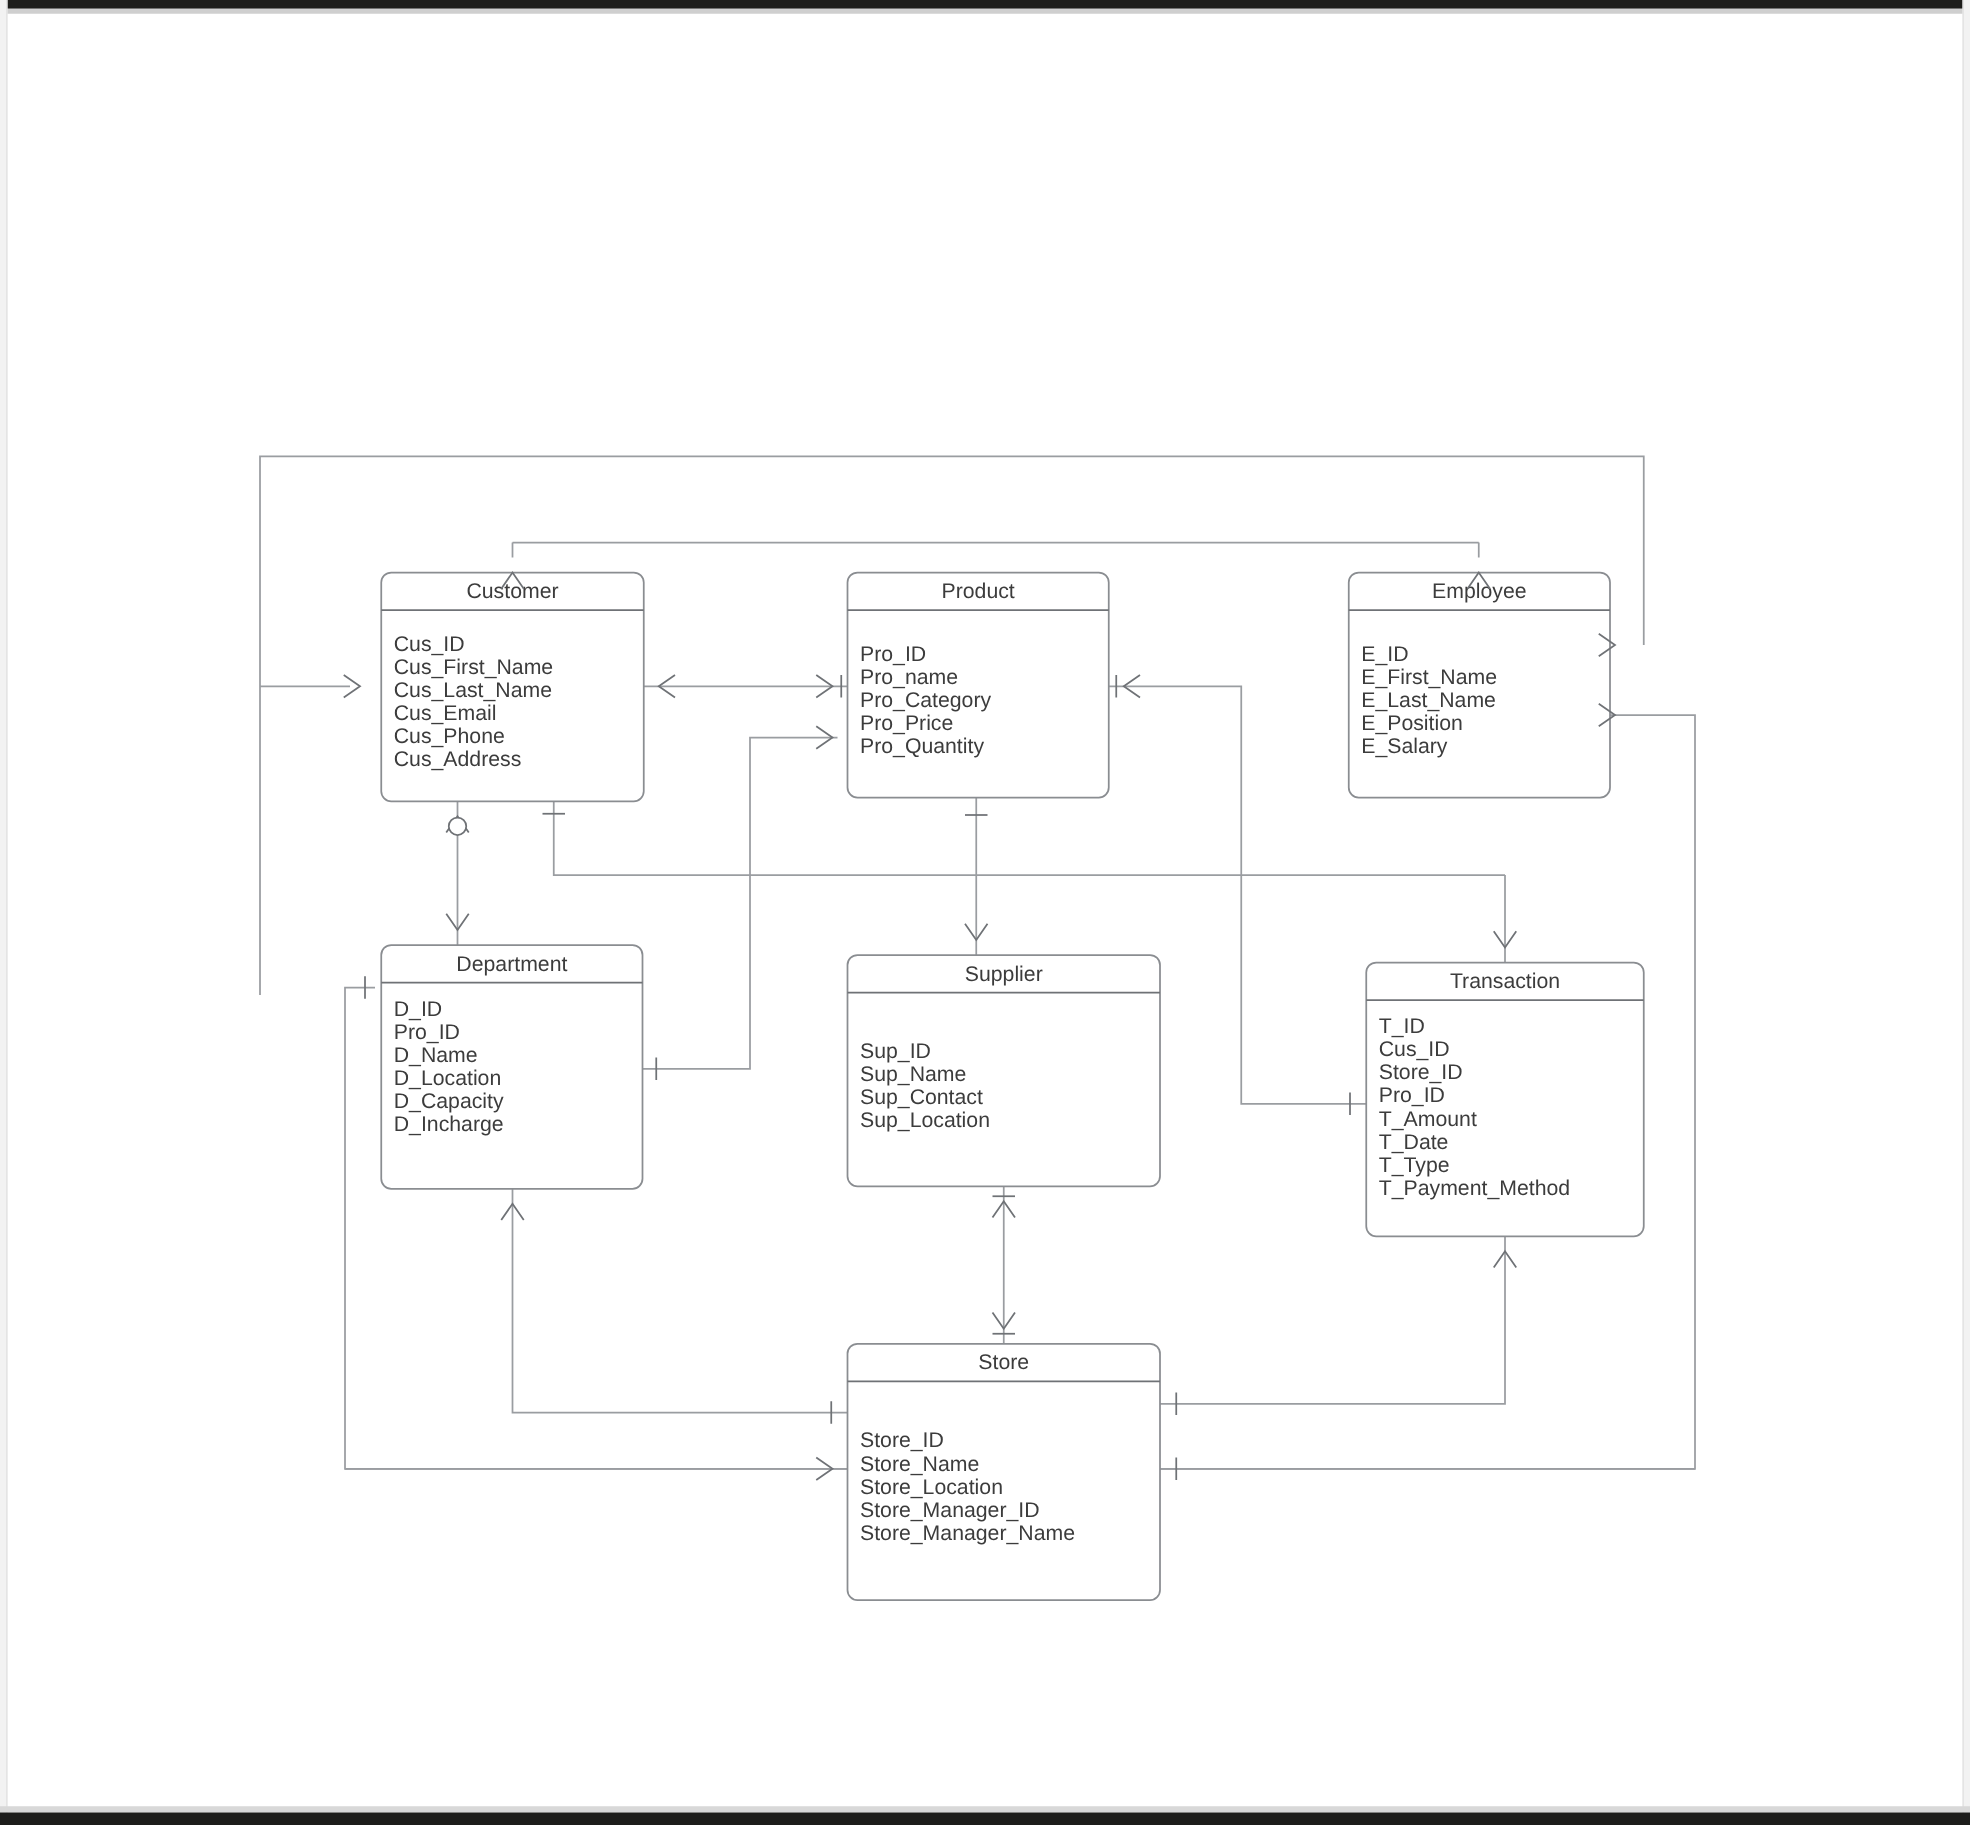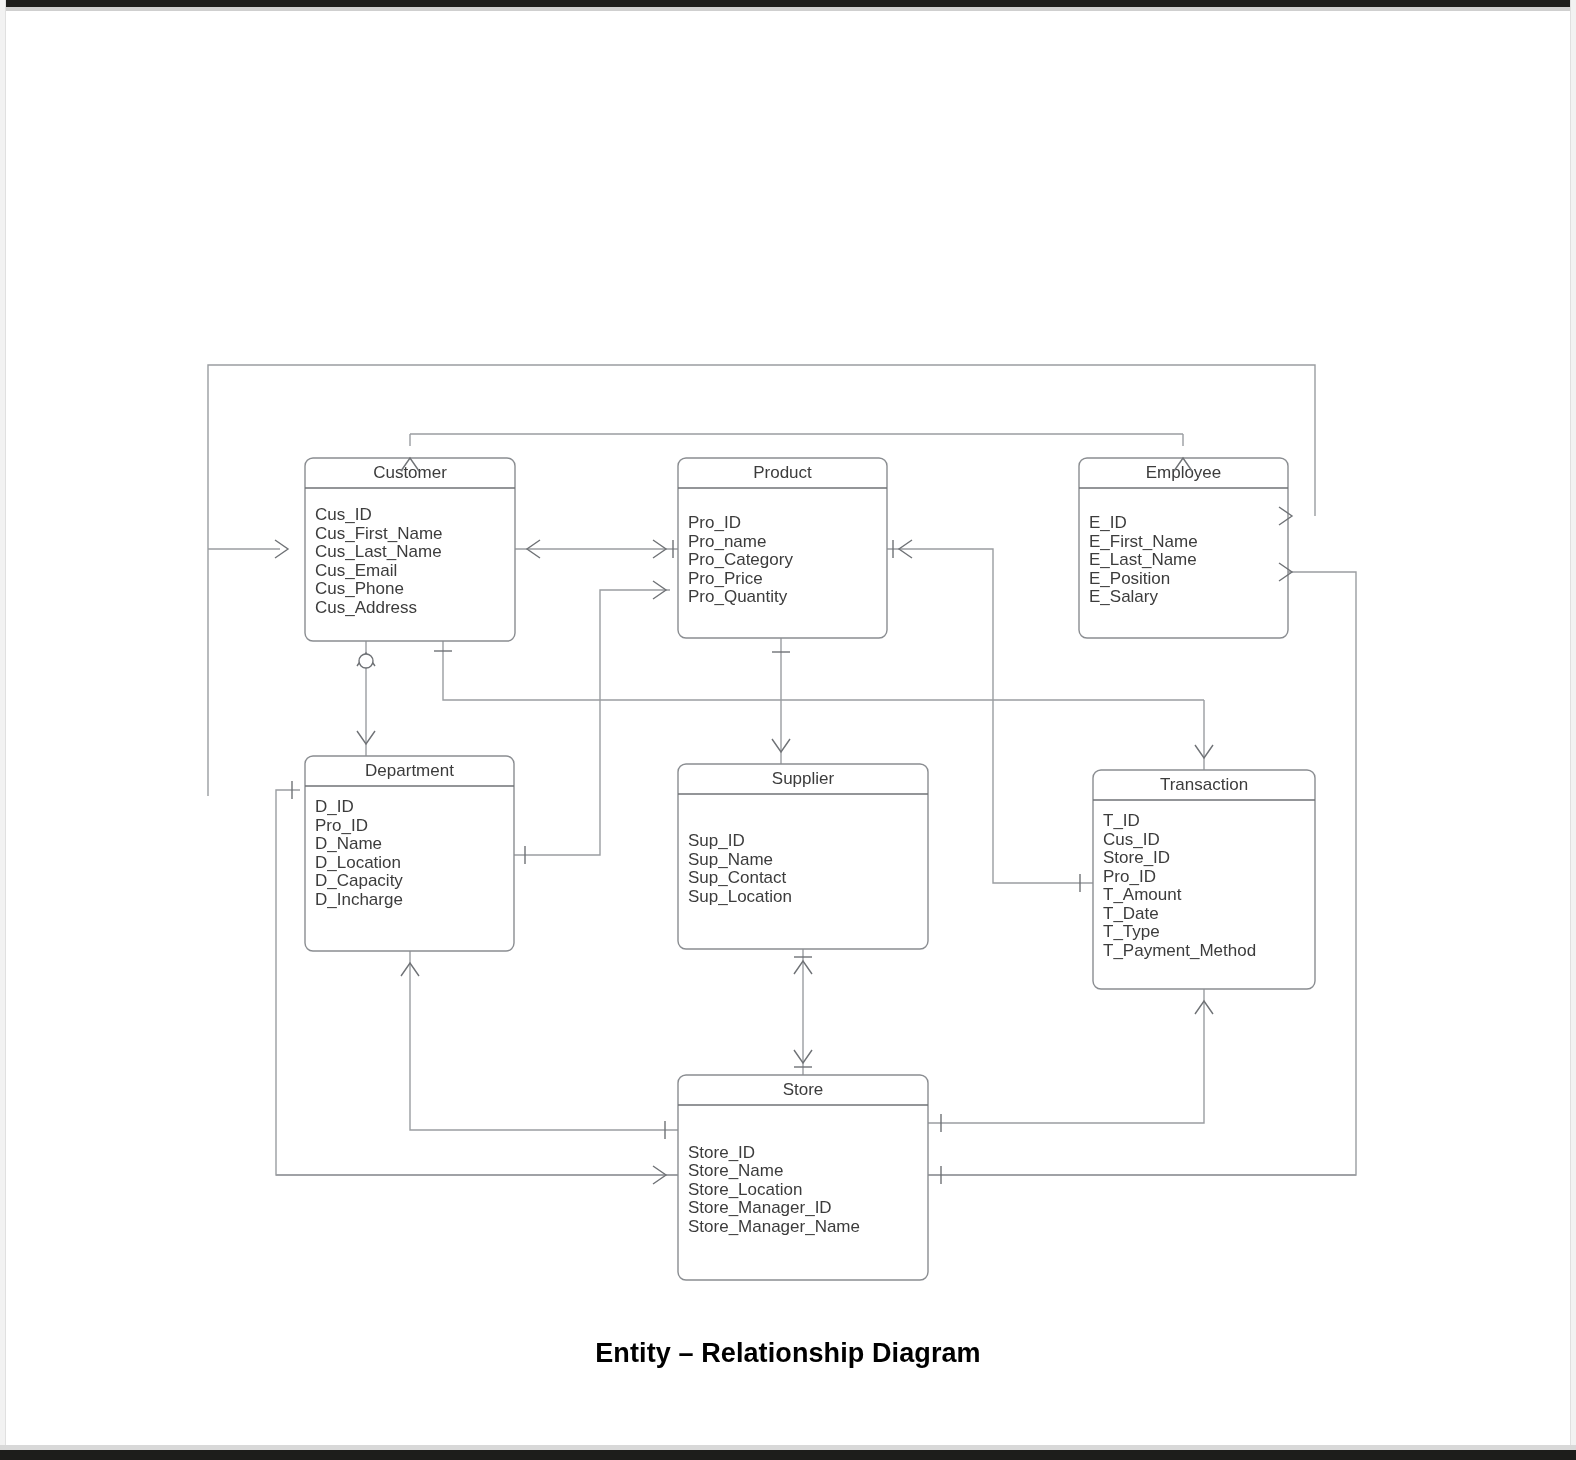--- a/index.html
+++ b/index.html
@@ -252,14 +252,13 @@
         <path d="M794 1067 L812 1067" class="marker"></path>
         <path d="M401,976 L410,963 L419,976" class="marker"></path>
         <path d="M665 1121 L665 1139" class="marker"></path>
         <path d="M1195,1014 L1204,1001 L1213,1014" class="marker"></path>
         <path d="M941 1114 L941 1132" class="marker"></path>
         <path d="M941 1166 L941 1184" class="marker"></path>
         <path d="M653,1166 L666,1175 L653,1184" class="marker"></path>
       </g>
   </svg>
 
-  <div class="caption">Entity – Relationship Diagram</div>
 </div>
 
 </body></html>

